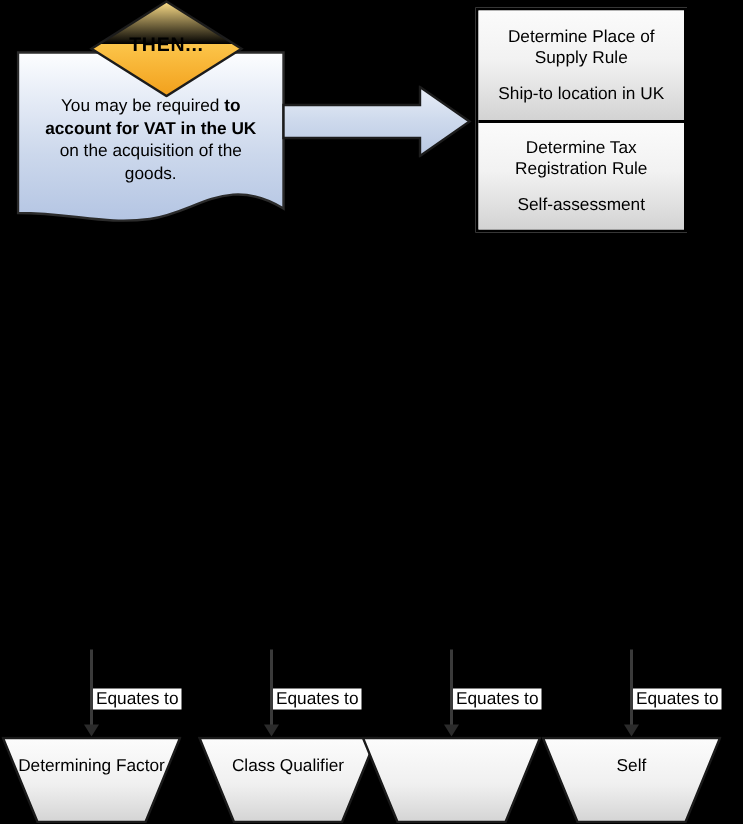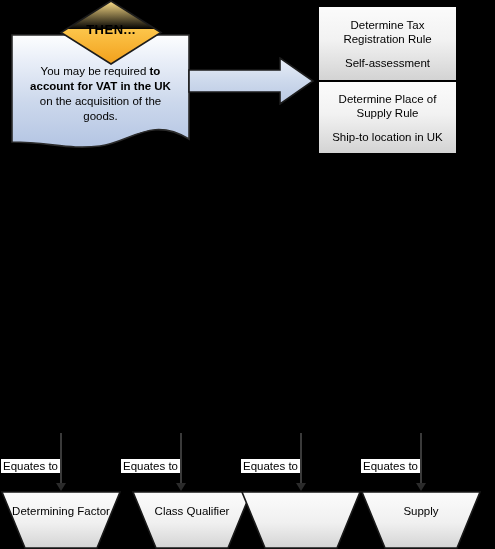--- a/index.html
+++ b/index.html
@@ -32,21 +32,21 @@
   .rule-cell + .rule-cell{border-top:2px solid #000;}
   .rule-title{font-size:11.5px;color:#000;text-align:center;line-height:14px;}
   .rule-value{font-size:11.5px;color:#000;text-align:center;margin-top:11px;}
 
   
   .connector{position:absolute;top:433px;width:120px;height:62px;}
   .conn-line{position:absolute;left:59px;top:0;width:1.5px;height:54px;background:#3a3a3a;}
   .conn-head{position:absolute;left:55px;top:50px;width:0;height:0;
              border-left:5px solid transparent;border-right:5px solid transparent;
              border-top:8px solid #2b2b2b;}
-  .conn-label{position:absolute;left:0;top:23px;width:120px;text-align:left;}
+  .conn-label{position:absolute;left:0;top:23px;width:120px;text-align:right;}
   .conn-label span{background:#ffffff;color:#000;font-size:11.5px;padding:1px 2px;}
 
   
   .trap{position:absolute;top:491px;width:120px;height:63px;}
   .trap svg{position:absolute;left:0;top:0;}
   .trap-text{position:absolute;left:0;top:13px;width:120px;text-align:center;
              font-size:11.5px;color:#000;line-height:15px;}
 </style>
 </head>
 <body>
@@ -91,26 +91,26 @@
         <stop offset="50%" stop-color="#cdd9ec"></stop>
         <stop offset="100%" stop-color="#b9c8e3"></stop>
       </linearGradient>
     </defs>
     <path d="M1,13 L92,13 L92,1 L125,24 L92,47 L92,35 L1,35 Z" fill="url(#arrGrad)" stroke="#1c1c1c" stroke-width="1.6"></path>
   </svg>
 </div>
 
 <div id="rule-box">
   <div class="rule-cell">
+    <div class="rule-title">Determine Place of Supply Rule</div>
+    <div class="rule-value">Ship-to location in UK</div>
+  </div>
+  <div class="rule-cell">
     <div class="rule-title">Determine Tax Registration Rule</div>
     <div class="rule-value">Self-assessment</div>
-  </div>
-  <div class="rule-cell">
-    <div class="rule-title">Determine Place of Supply Rule</div>
-    <div class="rule-value">Ship-to location in UK</div>
   </div>
 </div>
 
 <div class="connector" style="left:1px">
   <div class="conn-line"></div>
   <div class="conn-head"></div>
   <div class="conn-label"><span>Equates to</span></div>
 </div>
 <div class="connector" style="left:121px">
   <div class="conn-line"></div>
@@ -149,14 +149,14 @@
 </div>
 <div class="trap" style="left:241px">
   <svg width="120" height="58" viewBox="0 0 120 58">
     <path d="M1,1 L119,1 L96,57 L24,57 Z" fill="url(#trapGrad)" stroke="#1a1a1a" stroke-width="1.6"></path>
   </svg>
 </div>
 <div class="trap" style="left:361px">
   <svg width="120" height="58" viewBox="0 0 120 58">
     <path d="M1,1 L119,1 L96,57 L24,57 Z" fill="url(#trapGrad)" stroke="#1a1a1a" stroke-width="1.6"></path>
   </svg>
-  <div class="trap-text">Supply</div>
+  <div class="trap-text">Self</div>
 </div>
 
 </body></html>

